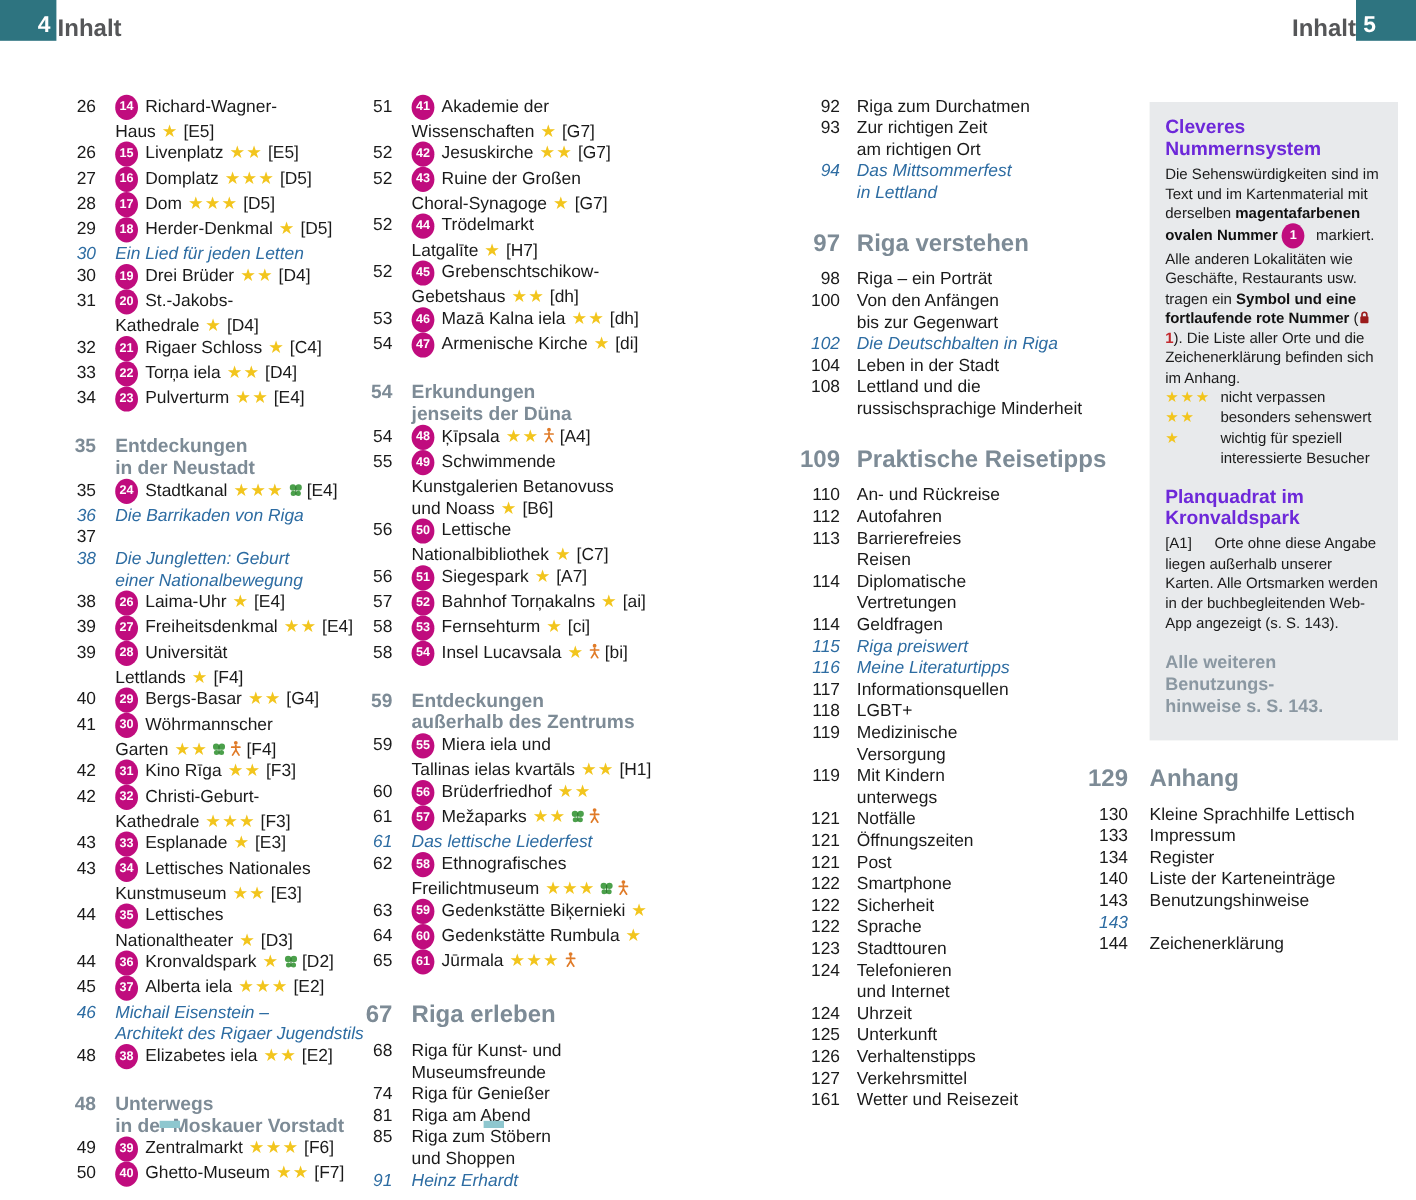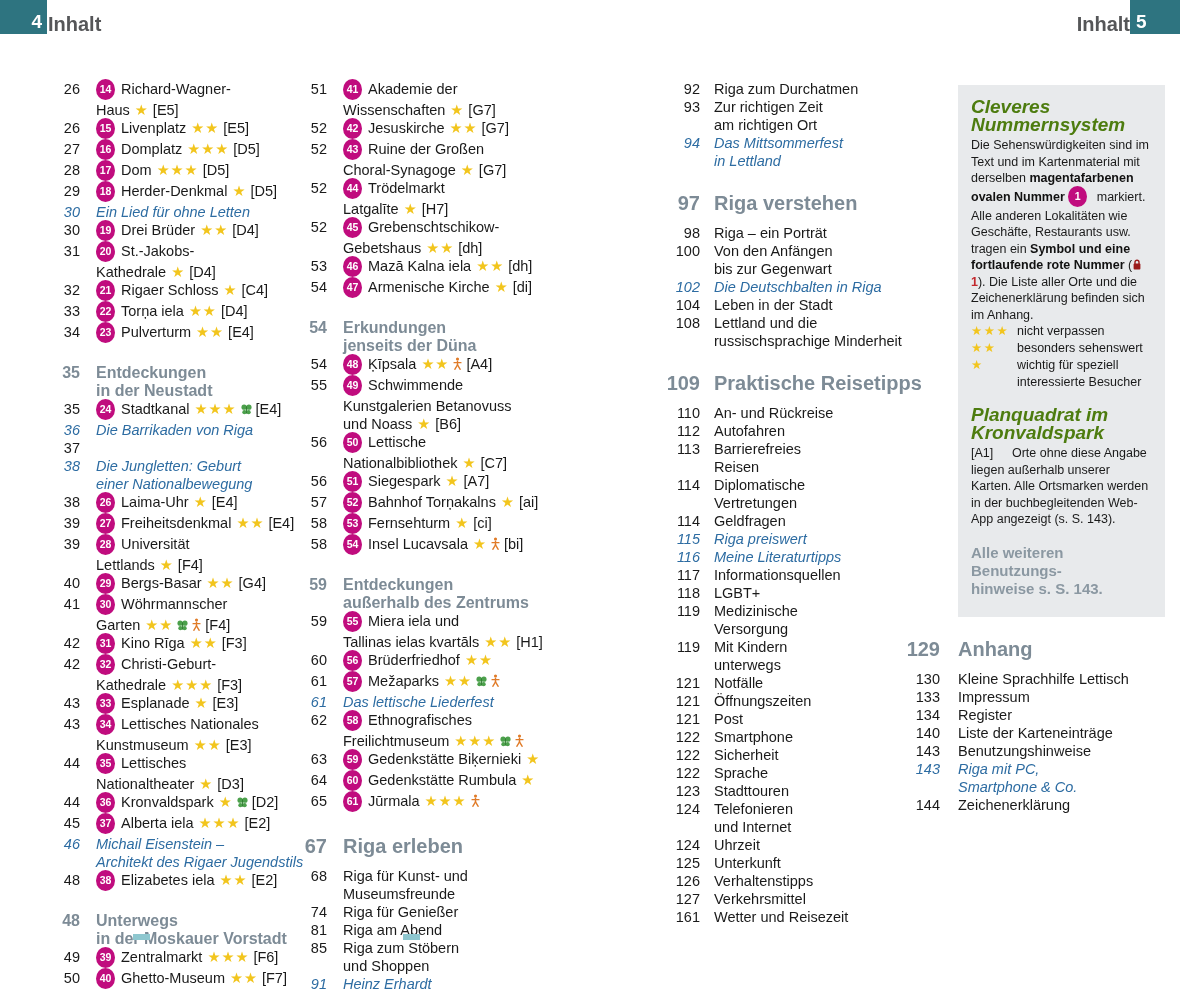--- a/index.html
+++ b/index.html
@@ -31,22 +31,22 @@
   .badge{display:inline-block;min-width:13px;height:13px;line-height:13px;padding:4px 3px;
          border-radius:50%;background:#c00c7e;color:#fff;font-size:10.5px;font-weight:bold;
          text-align:center;margin-right:6px;position:relative;top:-1px;}
   .stars{color:#f2c51d;letter-spacing:1px;margin-left:5px;}
   .grid{margin-left:4px;}
   .icn{margin-left:4px;}
   .icn svg{vertical-align:-1px;}
 
   .infobox{position:absolute;left:958px;top:85px;width:207px;min-height:532px;background:#e8eaec;
            box-sizing:border-box;padding:13px 13px;font-size:12.5px;line-height:16.5px;}
-  .ib-h{color:#4d7c0f;font-weight:bold;font-size:19px;line-height:18px;margin:15px 0 3px;
-        white-space:pre-line;font-style:italic;}
+  .ib-h{color:#6d28d9;font-weight:bold;font-size:16px;line-height:18px;margin:15px 0 3px;
+        white-space:pre-line;}
   .ib-h.first{margin-top:0;}
   .ib-p b{color:#111;}
   .rate-row{display:flex;line-height:17px;}
   .rate-stars{flex:none;width:46px;color:#f2c51d;letter-spacing:1.5px;}
   .rate-label{white-space:pre-line;}
   .ib-foot{color:#8b98a2;font-weight:bold;font-size:15px;line-height:18px;margin-top:16px;
            white-space:pre-line;}
   .locknum{color:#c2282d;font-weight:bold;}
   .tab-mark{position:absolute;width:17px;height:6px;background:#8ec7cf;}
 </style>
@@ -79,21 +79,21 @@
       <div class="row t-entry">
         <div class="pg">28</div>
         <div class="ct"><span class="badge">17</span>Dom<span class="stars">★★★</span><span class="grid">[D5]</span></div>
       </div>
       <div class="row t-entry">
         <div class="pg">29</div>
         <div class="ct"><span class="badge">18</span>Herder-Denkmal<span class="stars">★</span><span class="grid">[D5]</span></div>
       </div>
       <div class="row t-italic">
         <div class="pg">30</div>
-        <div class="ct">Ein Lied für ohne Letten</div>
+        <div class="ct">Ein Lied für jeden Letten</div>
       </div>
       <div class="row t-entry">
         <div class="pg">30</div>
         <div class="ct"><span class="badge">19</span>Drei Brüder<span class="stars">★★</span><span class="grid">[D4]</span></div>
       </div>
       <div class="row t-entry">
         <div class="pg">31</div>
         <div class="ct"><span class="badge">20</span>St.-Jakobs-<br>Kathedrale<span class="stars">★</span><span class="grid">[D4]</span></div>
       </div>
       <div class="row t-entry">
@@ -564,21 +564,20 @@
       <div class="row t-plain">
         <div class="pg">140</div>
         <div class="ct">Liste der Karteneinträge</div>
       </div>
       <div class="row t-plain">
         <div class="pg">143</div>
         <div class="ct">Benutzungshinweise</div>
       </div>
       <div class="row t-italic">
         <div class="pg">143</div>
-        <div class="ct">Riga mit PC,<br>Smartphone &amp; Co.</div>
       </div>
       <div class="row t-plain">
         <div class="pg">144</div>
         <div class="ct">Zeichenerklärung</div>
       </div>
     </div>
 
   <div class="infobox" id="infobox">
       <div class="ib-h first">Cleveres Nummernsystem</div>
       <div class="ib-p"><span>Die Sehenswürdigkeiten sind im Text und im Kartenmaterial mit derselben </span><b>magentafarbenen ovalen Nummer </b><span class="badge">1</span><span> markiert. Alle anderen Lokalitäten wie Geschäfte, Restaurants usw. tragen ein </span><b>Symbol und eine fortlaufende rote Nummer</b><span> (</span><span class="icn" style="margin-left: 0px;"><svg width="10" height="11" viewBox="0 0 10 11">

